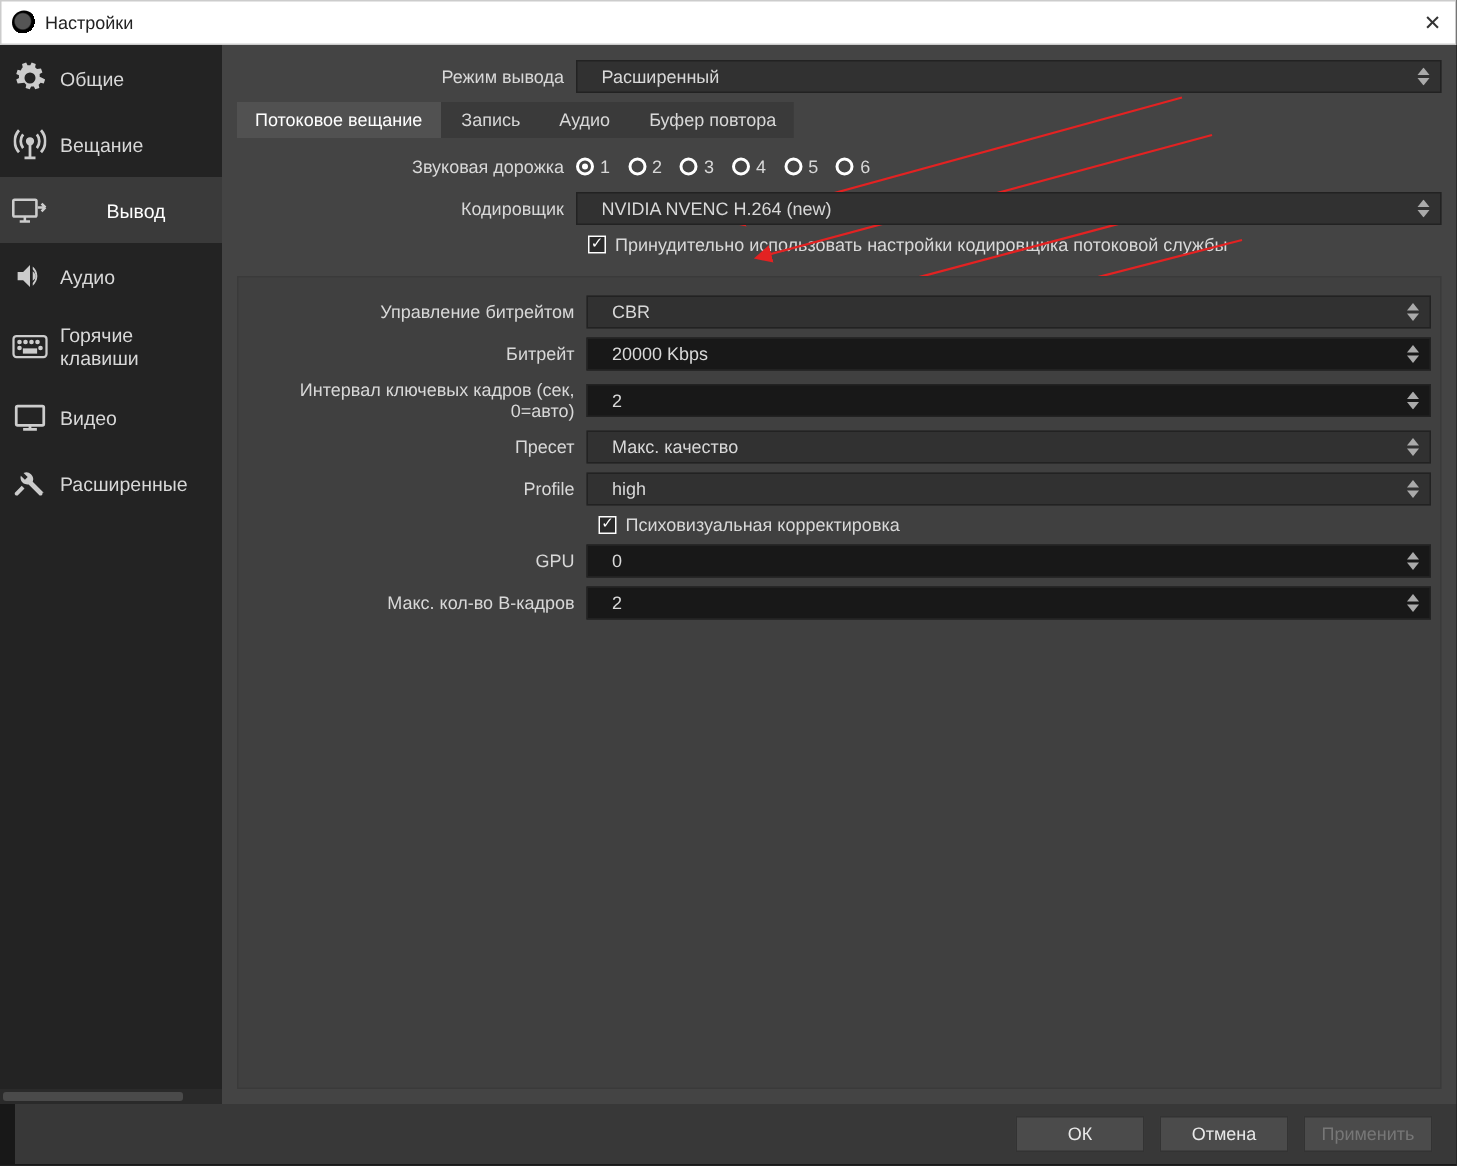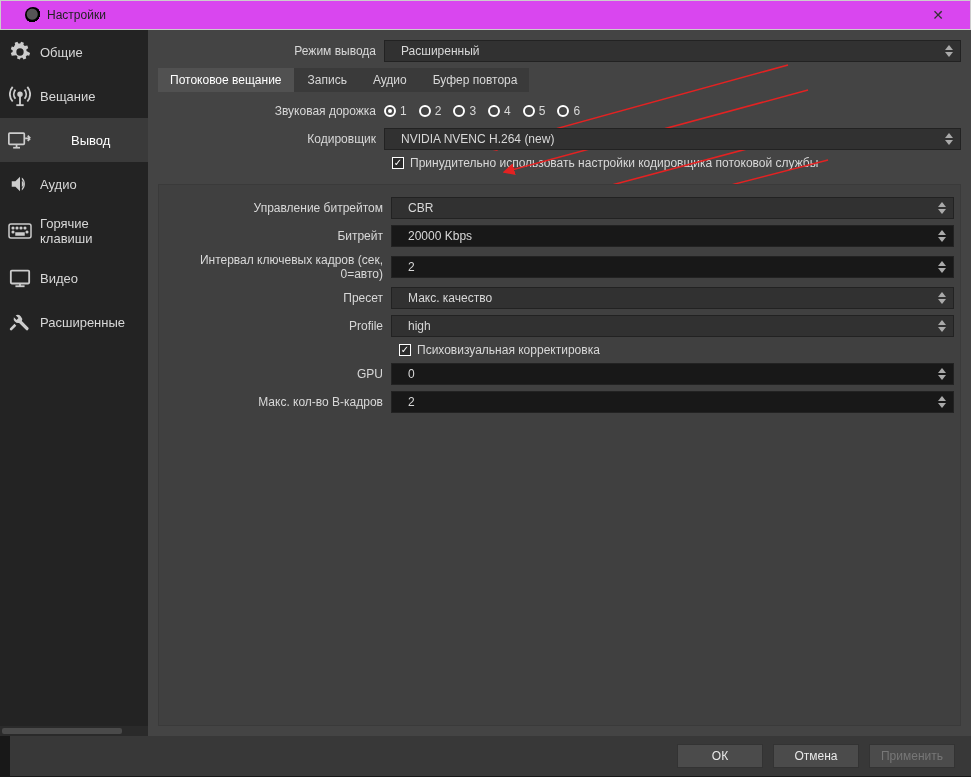--- a/index.html
+++ b/index.html
@@ -1,18 +1,18 @@
 <!DOCTYPE html>
 <html><head>
 <meta charset="utf-8">
 <style>
 * { margin: 0; padding: 0; box-sizing: border-box; font-family: "Segoe UI", Tahoma, sans-serif; }
 html, body { width: 971px; height: 777px; background: #181818; color: #d8d8d8; overflow: hidden; }
 
-.titlebar { height: 30px; background: #d946ef; color: #000; display: flex; align-items: center; padding: 0 24px; border: 1px solid #ccc; }
+.titlebar { height: 30px; background: #ffffff; color: #000; display: flex; align-items: center; padding: 0 7px; border: 1px solid #ccc; }
 .titlebar .app-icon { width: 16px; height: 16px; border-radius: 50%; background: radial-gradient(circle at 45% 45%, #555 0 5px, #000 6px 8px, transparent 8px); display: inline-block; margin-right: 6px; }
 .titlebar .title { font-size: 12px; color: #222; flex: 1; }
 .titlebar .close { width: 16px; text-align: center; cursor: pointer; font-size: 14px; color: #333; }
 
 .shell { display: flex; height: 706px; }
 
 .sidebar { width: 148px; background: #232323; display: flex; flex-direction: column; }
 .side-item { display: flex; align-items: center; gap: 8px; padding: 10px 8px; font-size: 13px; color: #d8d8d8; cursor: pointer; }
 .side-item.active { background: #3a3a3a; color: #fff; gap: 39px; }
 .side-item .icon { width: 24px; height: 24px; display: flex; align-items: center; justify-content: center; }

